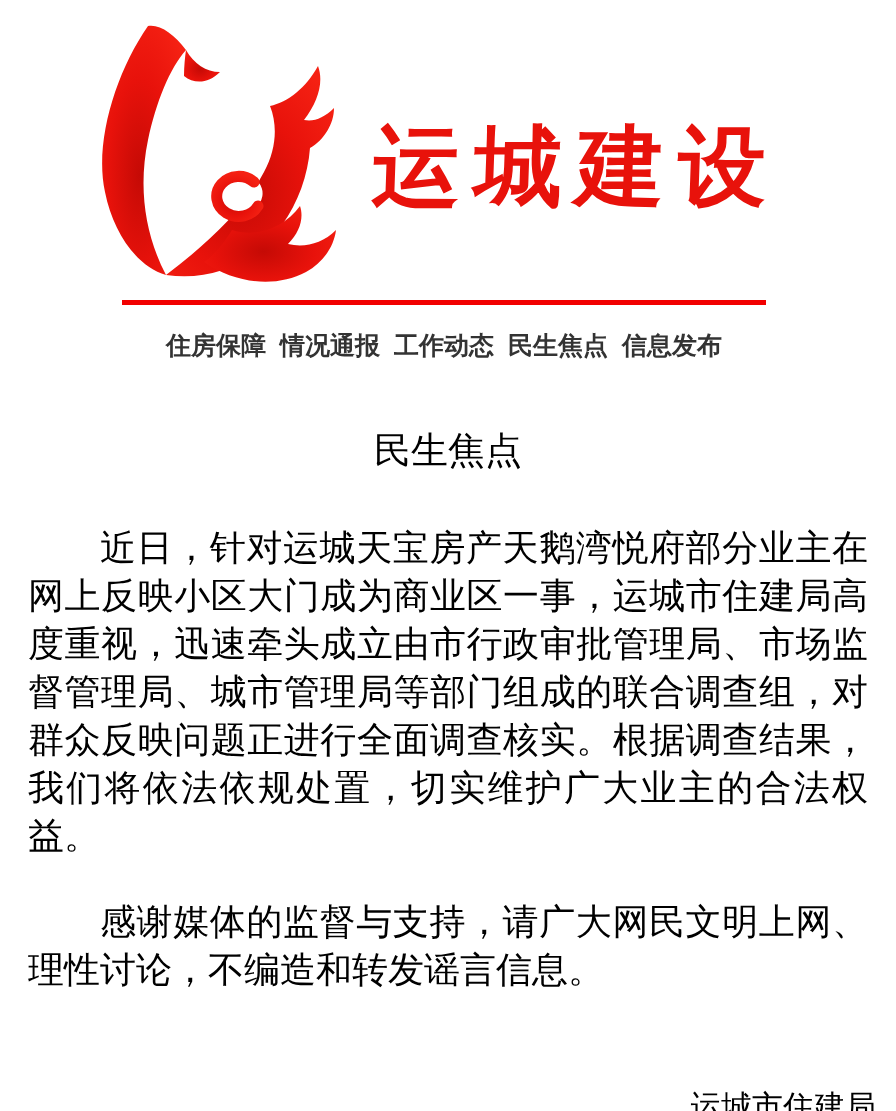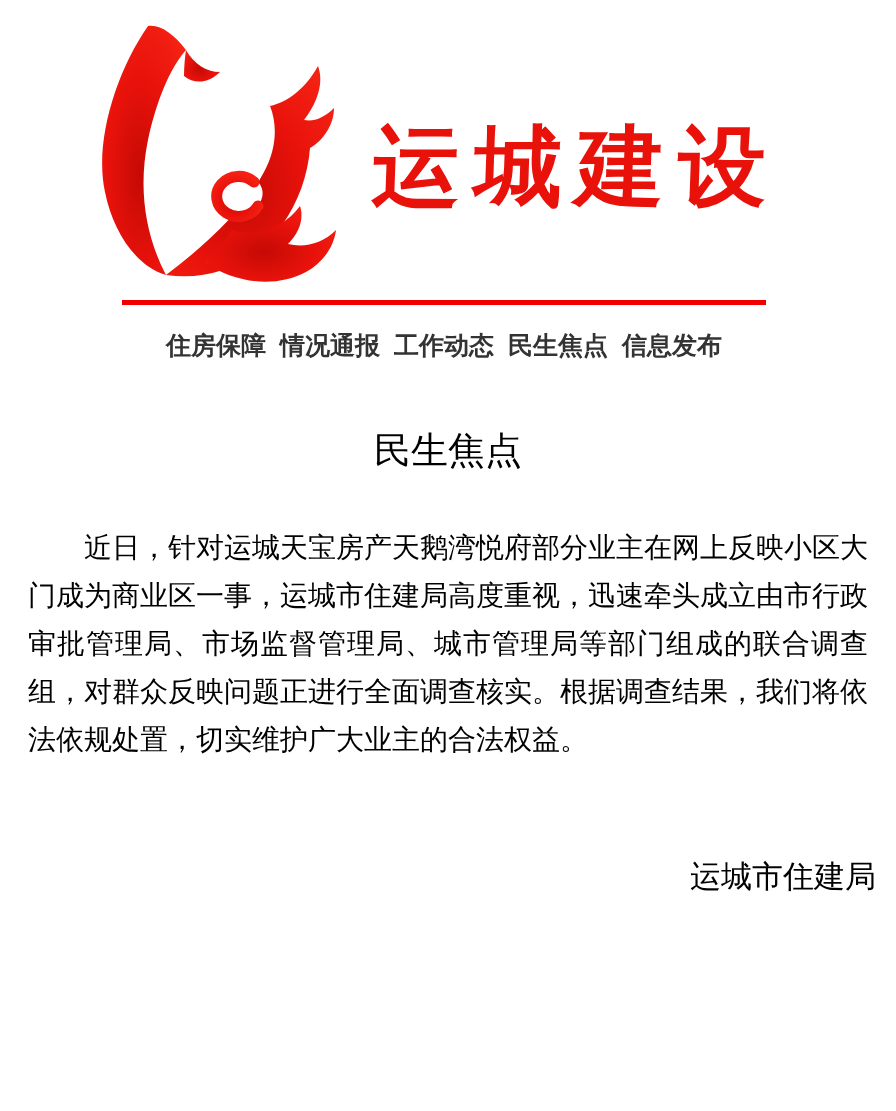--- a/index.html
+++ b/index.html
@@ -26,21 +26,21 @@
     font-size:25px;font-weight:bold;color:#333333;white-space:nowrap;
   }
   .nav span{cursor:pointer;}
   
   .notice-title{
     text-align:center;font-size:37px;margin-top:64px;
     font-weight:500;color:#000;
   }
   .content{padding:0 28px;margin-top:48px;}
   .content p{
-    margin:0 0 38px 0;font-size:28px;line-height:48px;
+    margin:0 0 38px 0;font-size:36px;line-height:48px;
     text-indent:2em;text-align:justify;color:#000;
   }
   .signature{
     text-align:right;padding-right:20px;font-size:31px;
     margin-top:92px;color:#000;
   }
 </style>
 </head>
 <body>
 
@@ -81,15 +81,16 @@
   <span>情况通报</span>
   <span>工作动态</span>
   <span>民生焦点</span>
   <span>信息发布</span>
 </div>
 
 <div class="notice-title">民生焦点</div>
 
 <div class="content">
   <p>近日，针对运城天宝房产天鹅湾悦府部分业主在网上反映小区大门成为商业区一事，运城市住建局高度重视，迅速牵头成立由市行政审批管理局、市场监督管理局、城市管理局等部门组成的联合调查组，对群众反映问题正进行全面调查核实。根据调查结果，我们将依法依规处置，切实维护广大业主的合法权益。</p>
+  <p>感谢媒体的监督与支持，请广大网民文明上网、理性讨论，不编造和转发谣言信息。</p>
 </div>
 
 <div class="signature">运城市住建局</div>
 
 </body></html>

